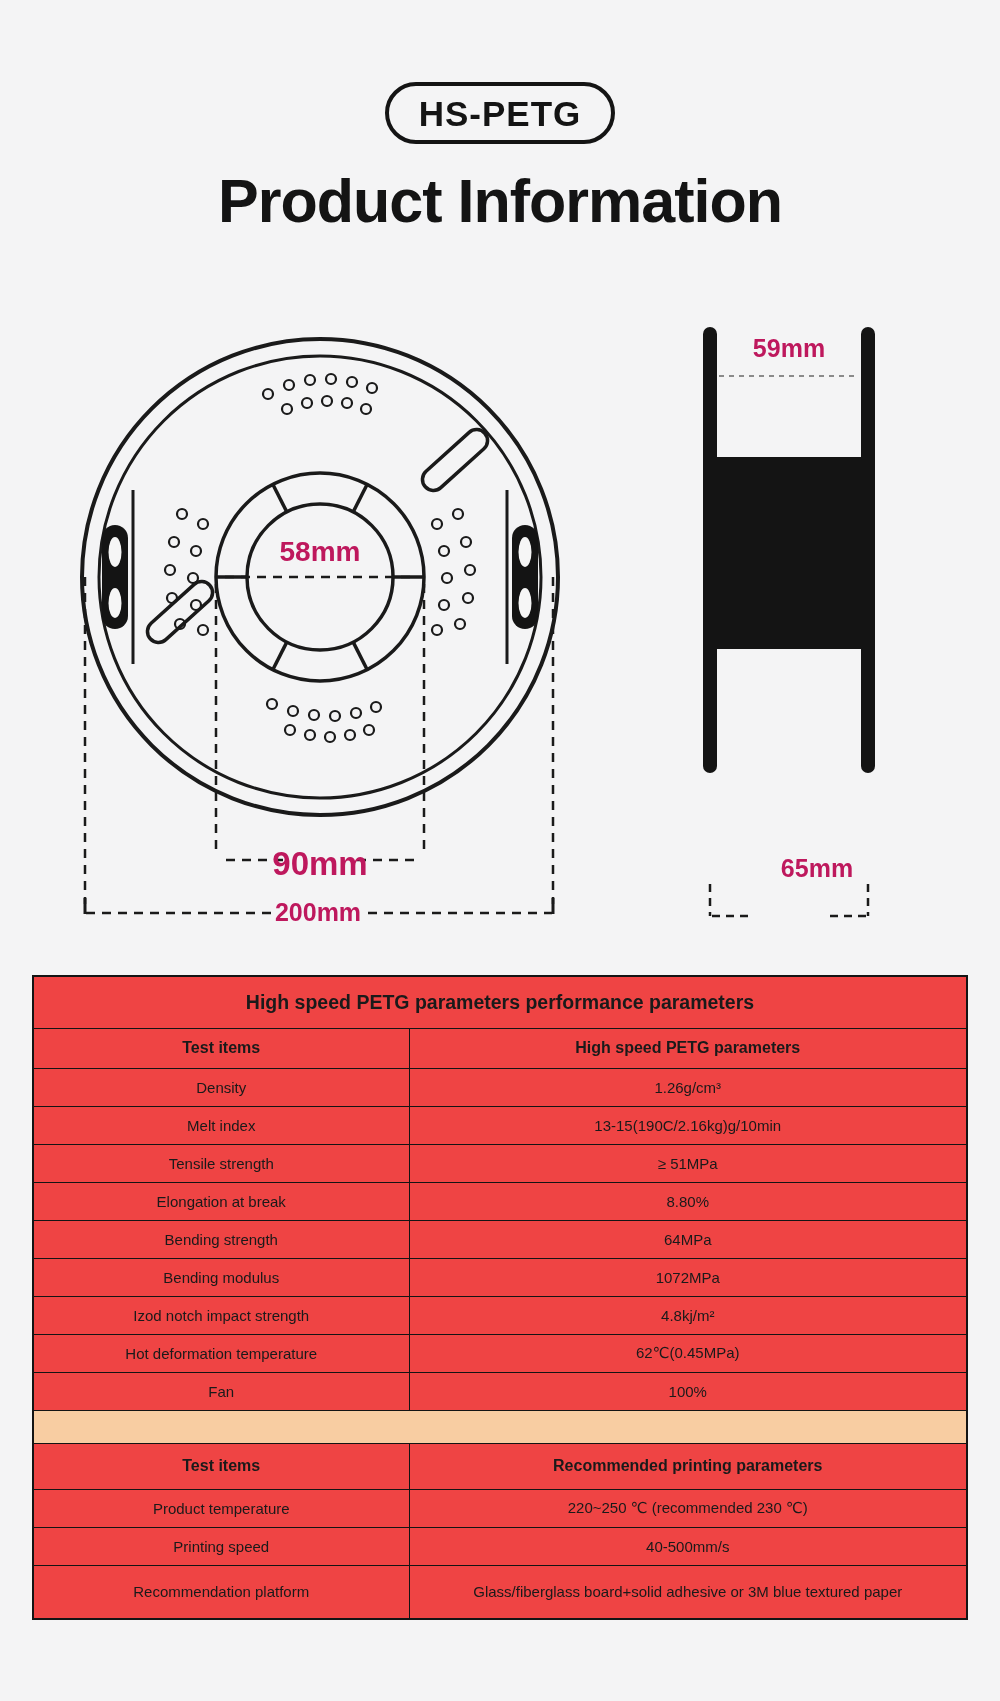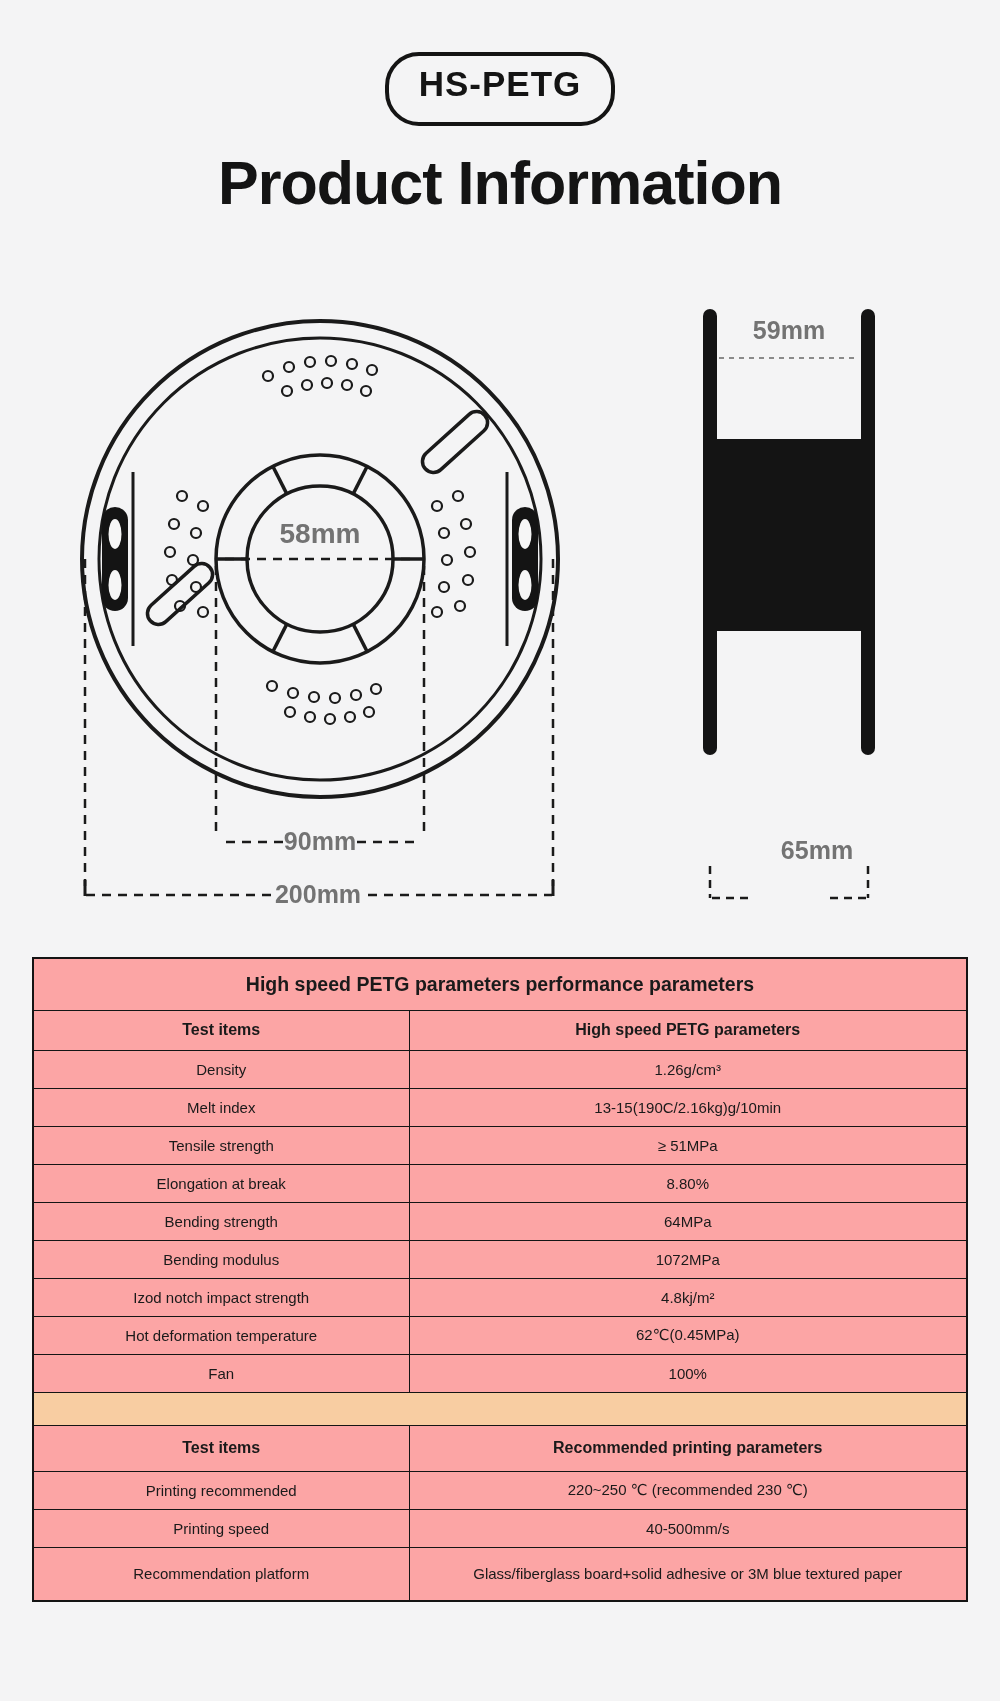--- a/index.html
+++ b/index.html
@@ -12,24 +12,24 @@
   .page {
     position: relative;
     width: 1000px;
     height: 1701px;
     background: #f4f4f5;
     overflow: hidden;
   }
   .badge {
     display: block;
     width: fit-content;
-    margin: 52px auto 0;
+    margin: 82px auto 0;
     border: 4px solid #141414;
     border-radius: 34px;
-    padding: 8px 30px 18px;
+    padding: 8px 30px 6px;
     font-size: 35px;
     font-weight: bold;
     letter-spacing: 1px;
     background: transparent;
   }
   .page-title {
     text-align: center;
     margin-top: 22px;
     font-size: 61px;
     font-weight: bold;
@@ -40,33 +40,33 @@
     position: relative;
     width: 1000px;
     height: 640px;
     margin-top: 56px;
   }
   .diagram svg { position:absolute; left:0; top:0; }
   .dim-label {
     position: absolute;
     transform: translateX(-50%);
     font-weight: bold;
-    color: #737373;
+    color: #be185d;
     white-space: nowrap;
   }
   .dim-58 { left:320px; top:244px; font-size:28px; }
-  .dim-90 { left:320px; top:553px; font-size:25px; }
+  .dim-90 { left:320px; top:553px; font-size:33px; }
   .dim-200 { left:318px; top:606px; font-size:25px; }
   .dim-59 { left:789px; top:42px; font-size:25px; }
   .dim-65 { left:789px; top:562px; font-size:25px;margin-left:28px; }
   .spec-table {
     width: 934px;
     margin: 43px auto 0;
     border-collapse: collapse;
-    background: #fca5a5;
+    background: #ef4444;
     table-layout: fixed;
   }
   .spec-table, .spec-table td { border: 1.6px solid #141414; }
   .spec-table { border-width: 2.5px; }
   .spec-table td {
     text-align: center;
     vertical-align: middle;
     padding: 0 8px;
     font-size: 15px;
     color: #1a1a1a;
@@ -269,21 +269,21 @@
         <td class="cell">100%</td>
       </tr>
       <tr>
         <td class="sep-band" colspan="2"></td>
       </tr>
       <tr>
         <td class="tbl-head2">Test items</td>
         <td class="tbl-head2">Recommended printing parameters</td>
       </tr>
       <tr>
-        <td class="cell">Printing recommended</td>
+        <td class="cell">Product temperature</td>
         <td class="cell">220~250 ℃ (recommended 230 ℃)</td>
       </tr>
       <tr>
         <td class="cell">Printing speed</td>
         <td class="cell">40-500mm/s</td>
       </tr>
       <tr>
         <td class="cell cell-last">Recommendation platform</td>
         <td class="cell cell-last">Glass/fiberglass board+solid adhesive or 3M blue textured paper</td>
       </tr>

